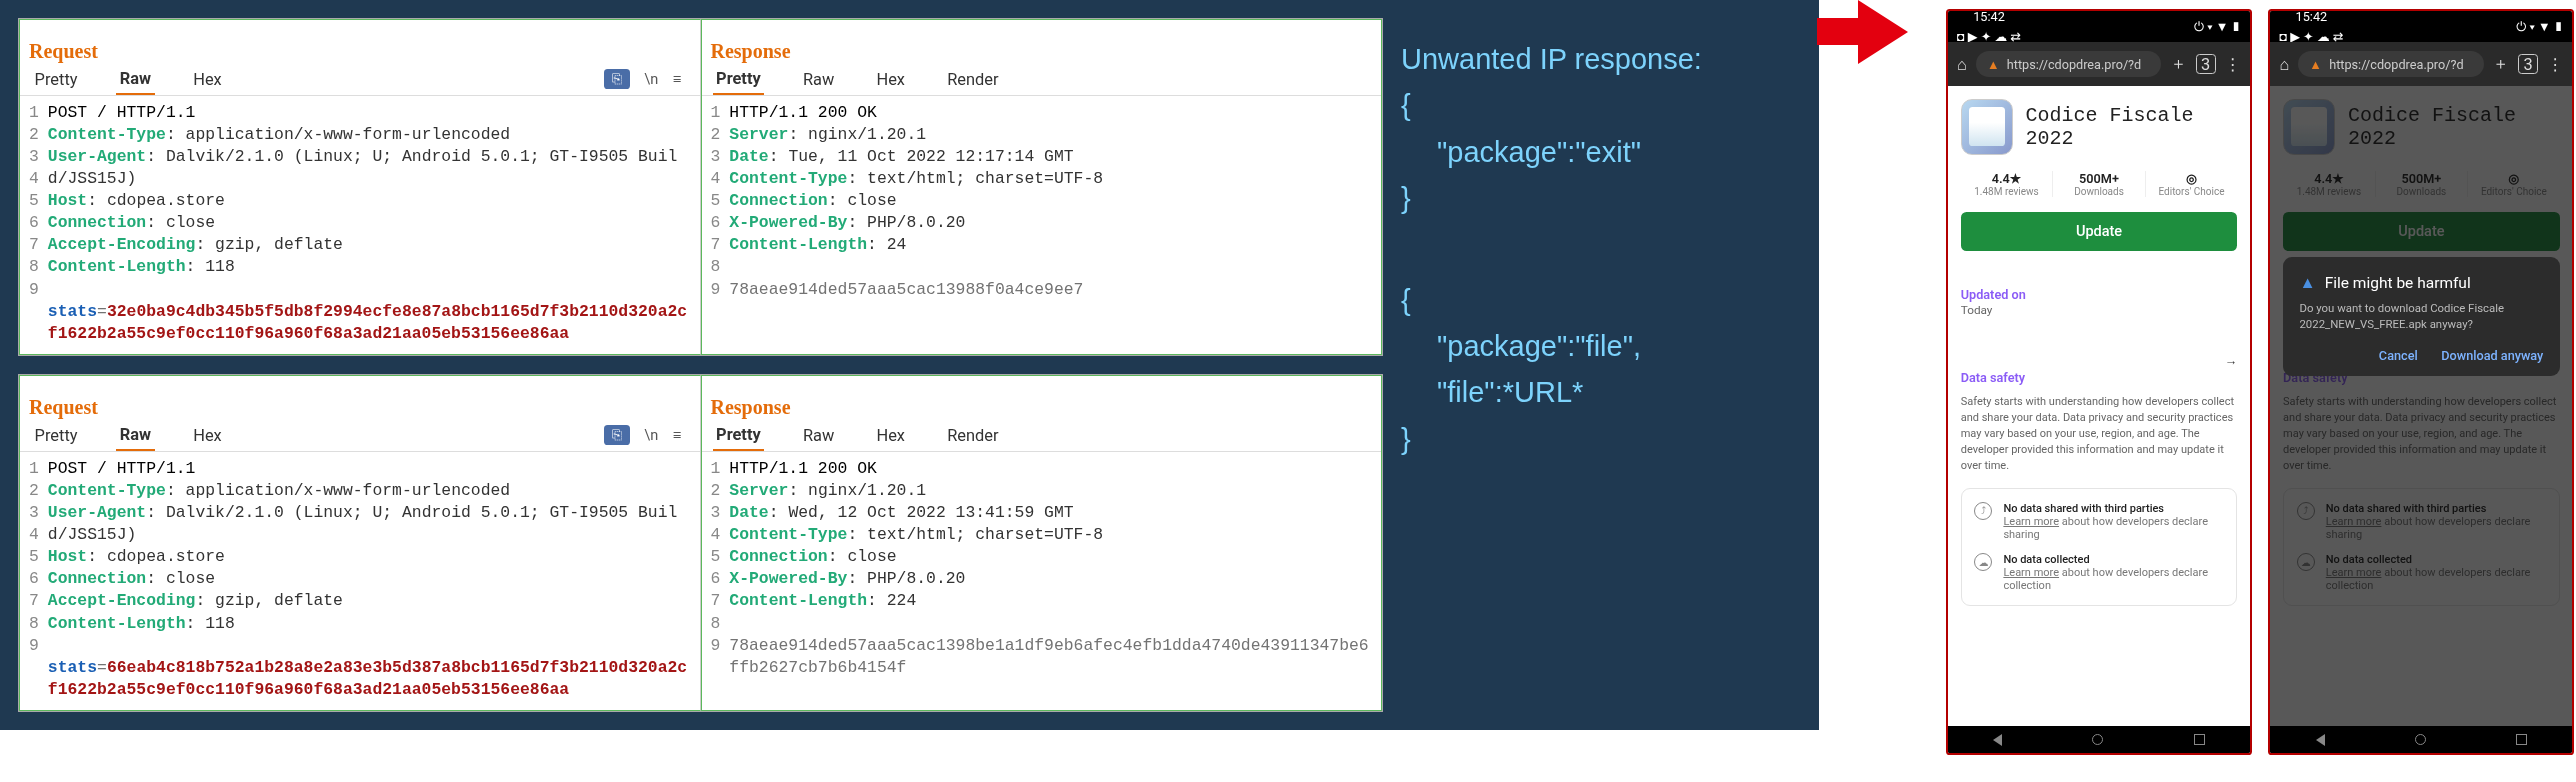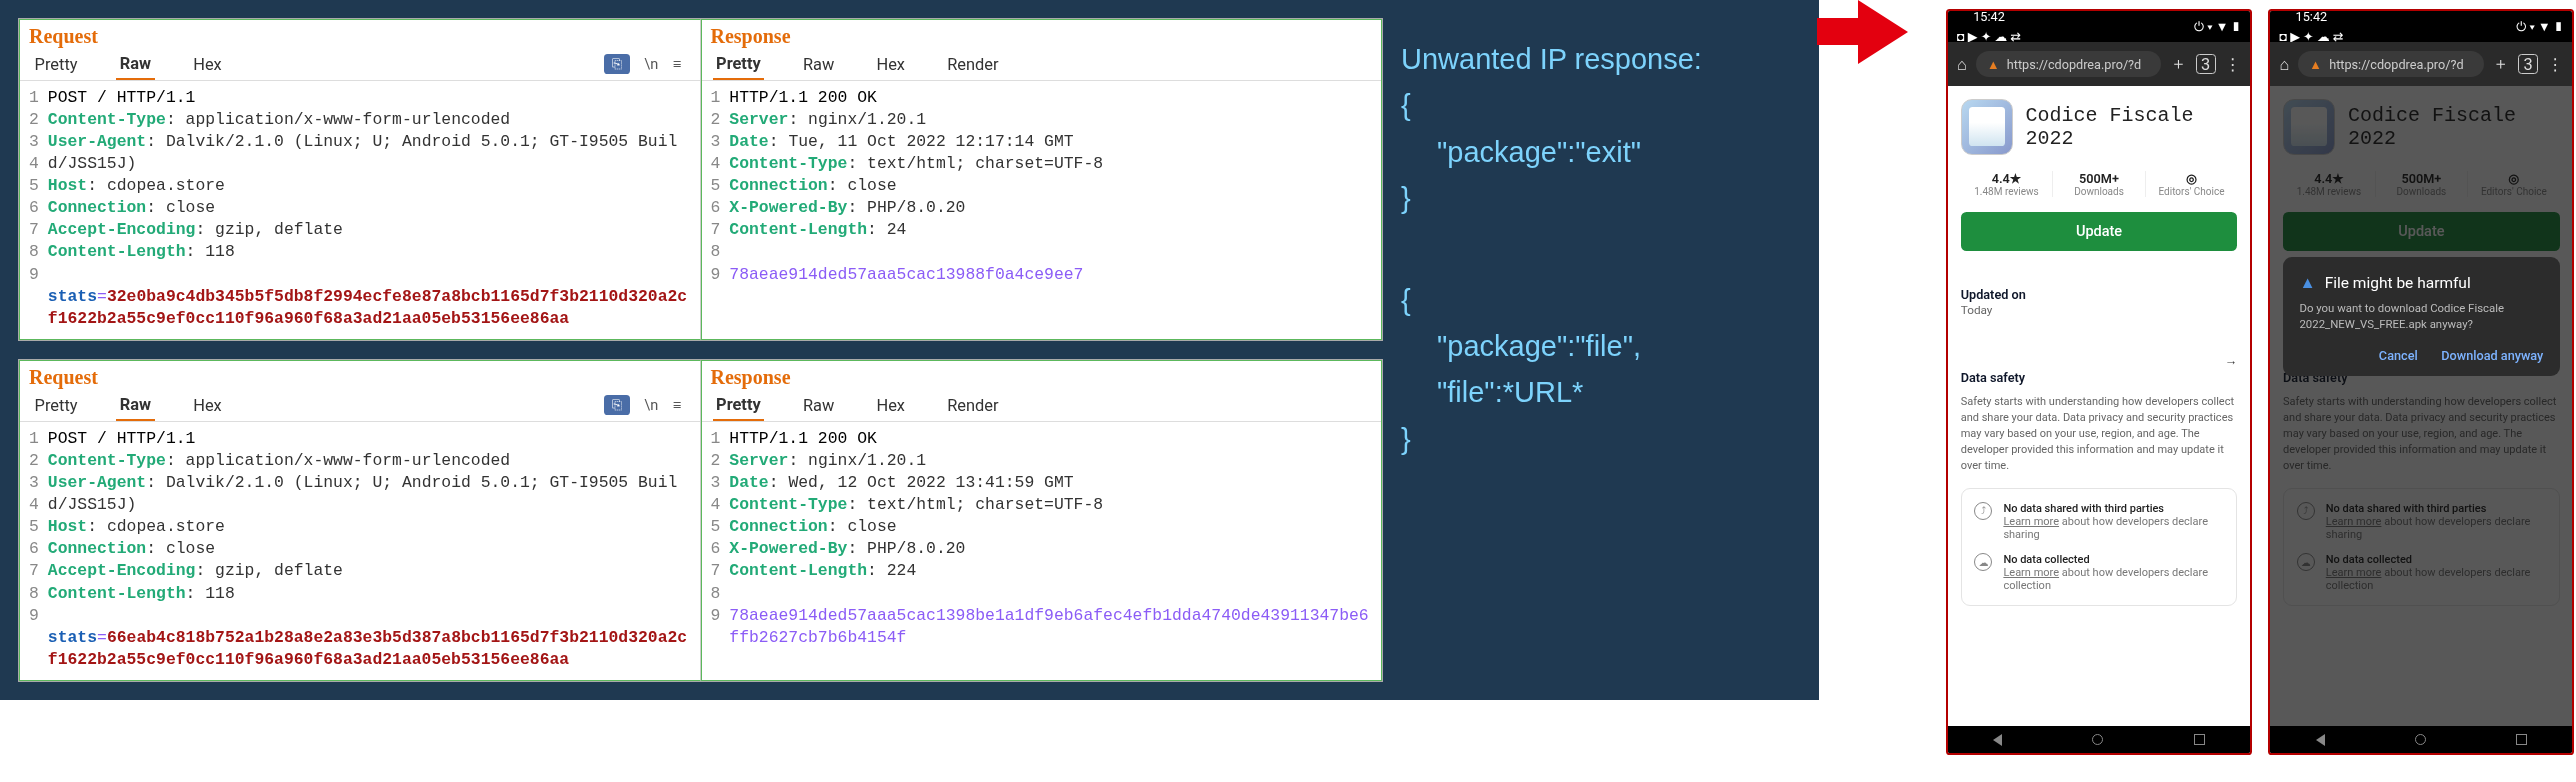--- a/index.html
+++ b/index.html
@@ -37,21 +37,21 @@
     border: 0.9px solid #aaa;
   }
   .panel {
     flex: 1;
     border: 0.9px solid #5cb85c;
     background: #fff;
     position: relative;
   }
   .panel.request { border-right: 0.9px solid #ccc; }
   .panel-header {
-    padding: 5px 9px 0 9px;
+    padding: 20px 9px 0 9px;
     color: #e46c0a;
     font-weight: bold;
     font-size: 20px;
     font-family: Georgia, serif;
   }
   .tabs {
     display: flex;
     gap: 35px;
     padding: 0 11px;
     font-size: 16.4px;
@@ -111,21 +111,21 @@
   .code-lines {
     flex: 1;
     overflow-wrap: anywhere;
     word-break: break-all;
   }
   .hk { color: #2a7; font-weight: 600; margin-top: 20px; } 
   .hv { color: #333; margin-top: 39px; }
   .firstline { color: #000; }
   .body-text { color: #a31515; font-weight: 600; }
   .body-key { color: #1a5fb4; font-weight: 600; }
-  .plain { color: #8b5cf6; }
+  .plain { color: #737373; }
 
   .right-text-col {
     width: 400px;
     color: #7dd3fc;
     font-family: "Segoe UI", sans-serif;
     font-size: 29px;
     padding-top: 18px;
     line-height: 1.6;
   }
   .right-text-col .block { margin-bottom: 55px; }
@@ -267,21 +267,21 @@
     border-radius: 5.5px;
     padding: 11px;
     text-align: center;
     font-size: 14.5px;
     font-weight: 500;
     margin-bottom: 20px;
   }
   .section-label {
     font-size: 12.7px;
     font-weight: 600;
-    color: #0f172a;
+    color: #8b5cf6;
     margin-bottom: 1.8px;
     margin-top: 36px;
   }
   .section-sub {
     font-size: 11.8px;
     color: #666;
     margin-bottom: 16.4px;
   }
   .ds-row {
     display: flex;

